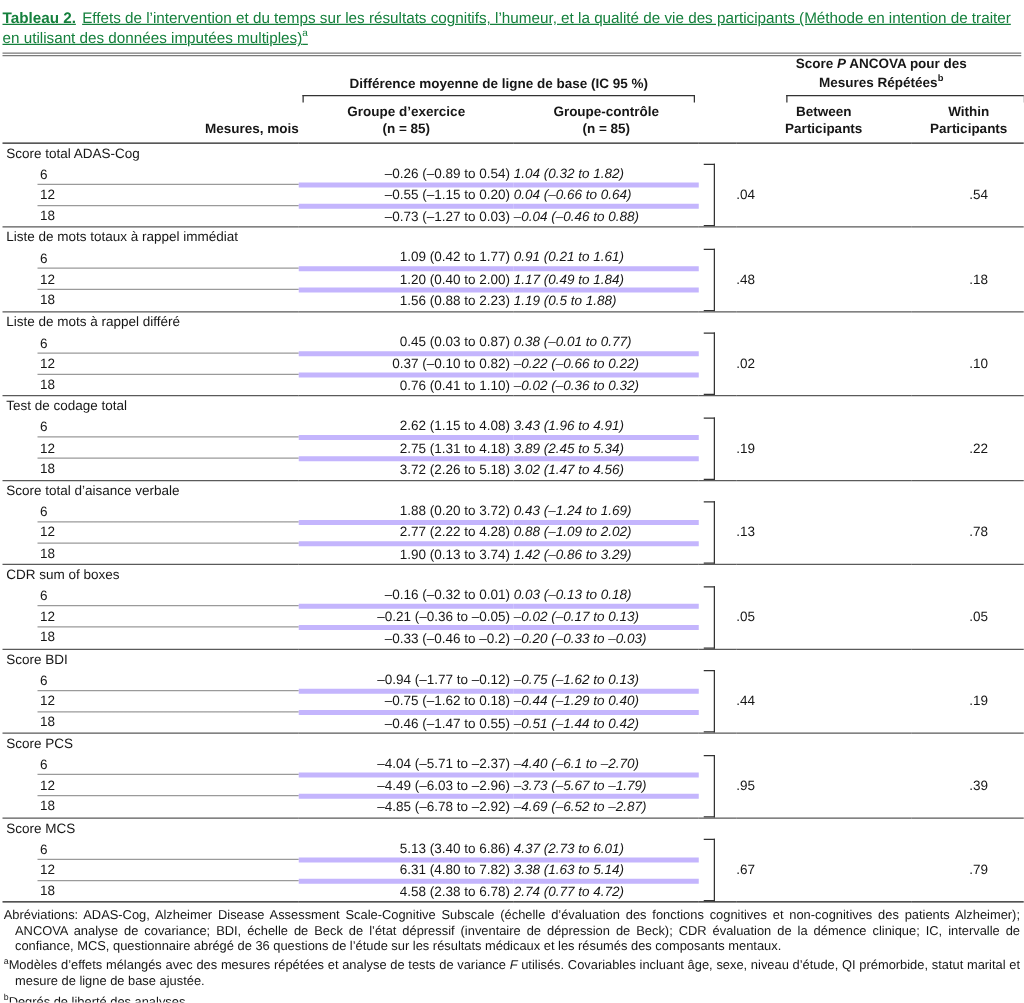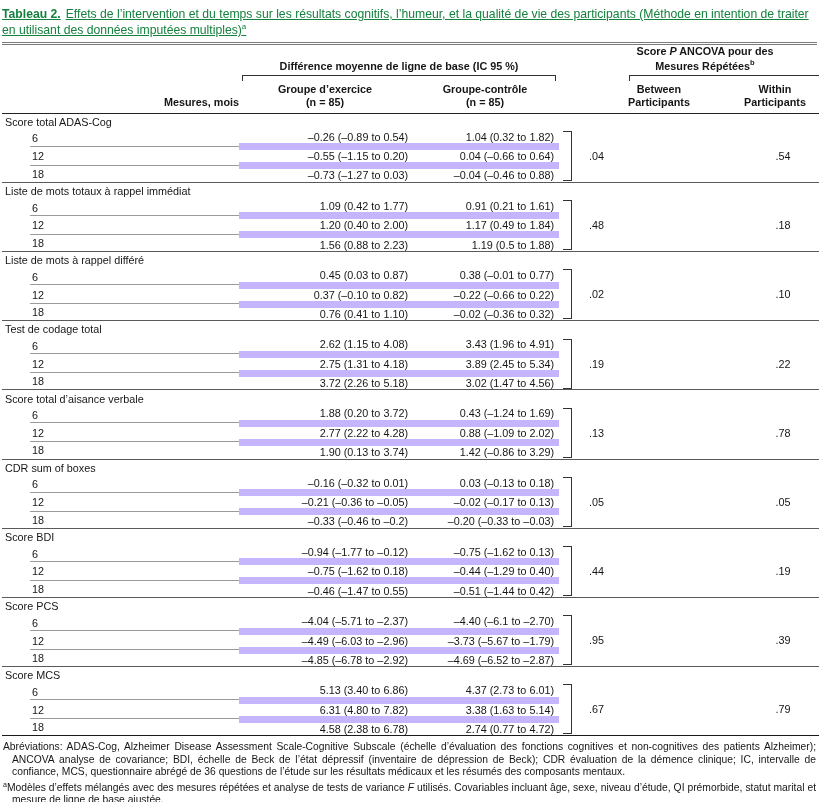--- a/index.html
+++ b/index.html
@@ -28,25 +28,25 @@
   .h2 td { height:8px; vertical-align:top; }
   .tbracket { height:6px; border:1.3px solid #333; border-bottom:none; margin:1px 3px 0 3px; }
   .tbracket-ancova { margin-left:40px; margin-right:1px; }
   .h3 td { padding:1px 0 4px 0; border-bottom:1.6px solid #222; }
 
   
   tbody td { height:16.6px; vertical-align:middle; }
   .sec-label { height:17px; text-align:left; padding-left:3px; }
   .c-measure { text-align:left; padding-left:30px; }
   .c-ex { text-align:right; padding-right:3px; }
-  .c-ctrl { text-align:right; padding-right:5px; }
+  .c-ctrl { padding-right:5px;font-style:italic; }
   .c-between { text-align:left; }
   .c-within { text-align:center; padding-left:16px; }
 
-  .row-mid .c-ex, .row-mid .c-ctrl { border-bottom:7px solid #c4b5fd; }
+  .row-mid .c-ex, .row-mid .c-ctrl { border-bottom:4px solid #c4b5fd; }
   .row-mid .c-measure {
     background: linear-gradient(#9a9a9a,#9a9a9a) 28px 100% / calc(100% - 28px) 1px no-repeat;
   }
   .row-last td { border-bottom:1px solid #5a5a5a; }
   .c-bracket, .c-between, .c-within { border-bottom:1px solid #5a5a5a; }
   tr.final td, td.final { border-bottom:1.8px solid #1a1a1a !important; }
 
   .rbracket { width:9px; height:50px; border:1.3px solid #333; border-left:none; margin-left:4px; }
 
   

